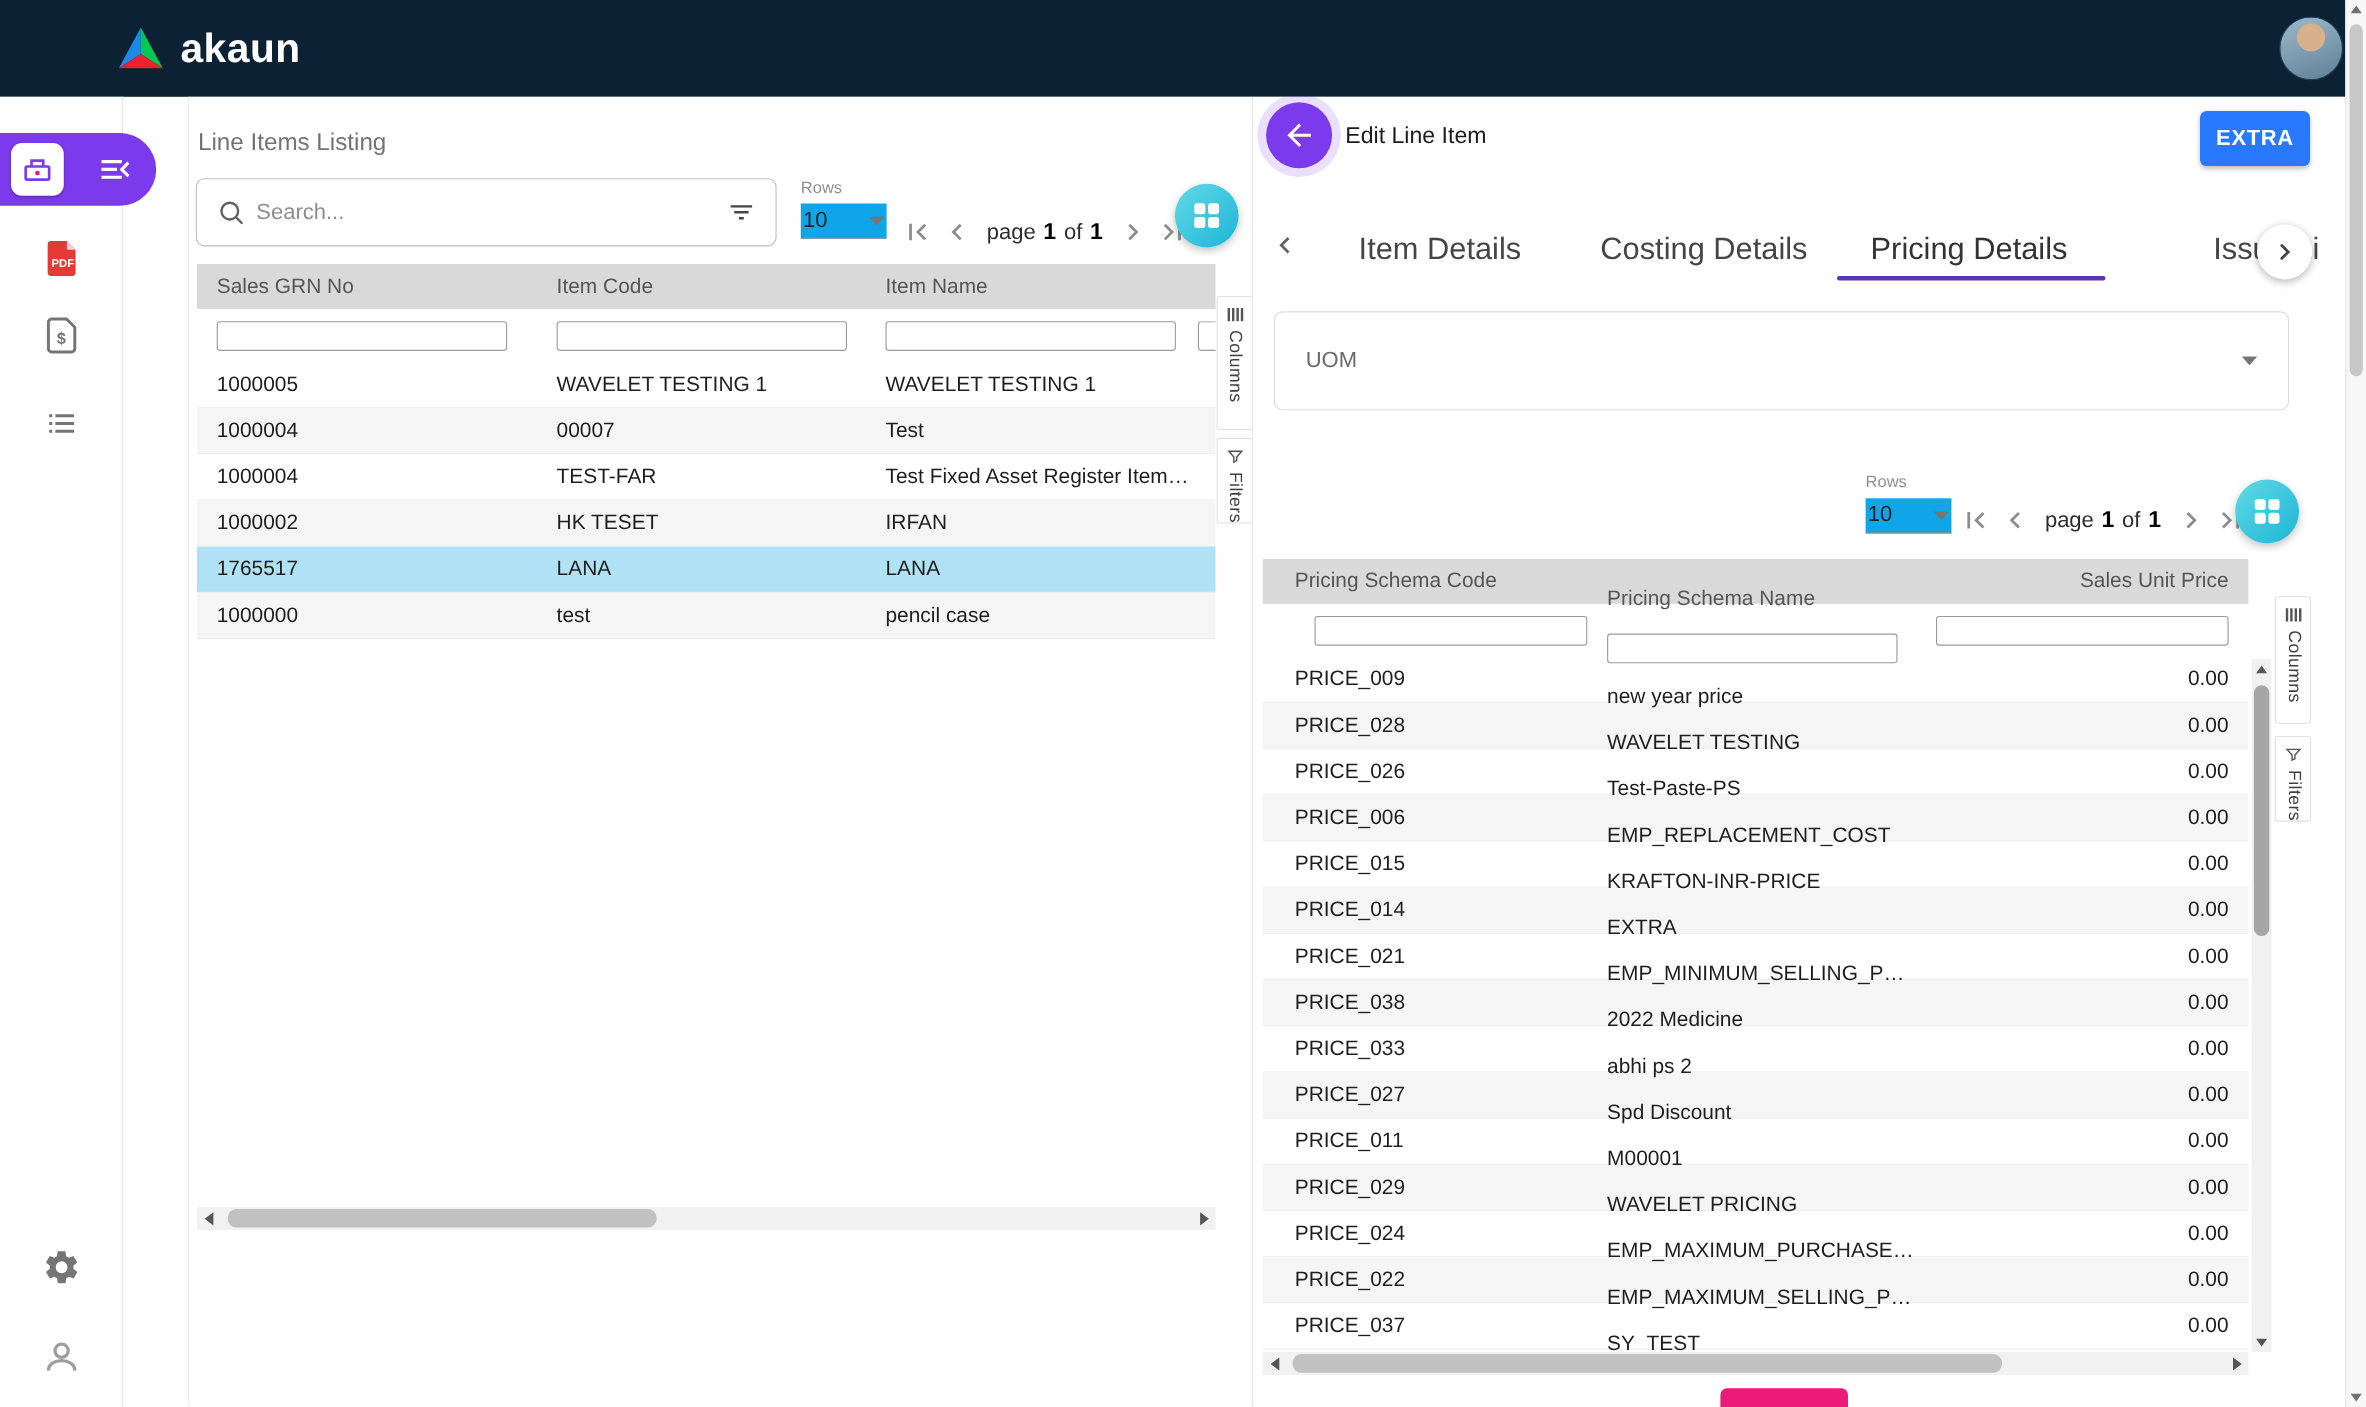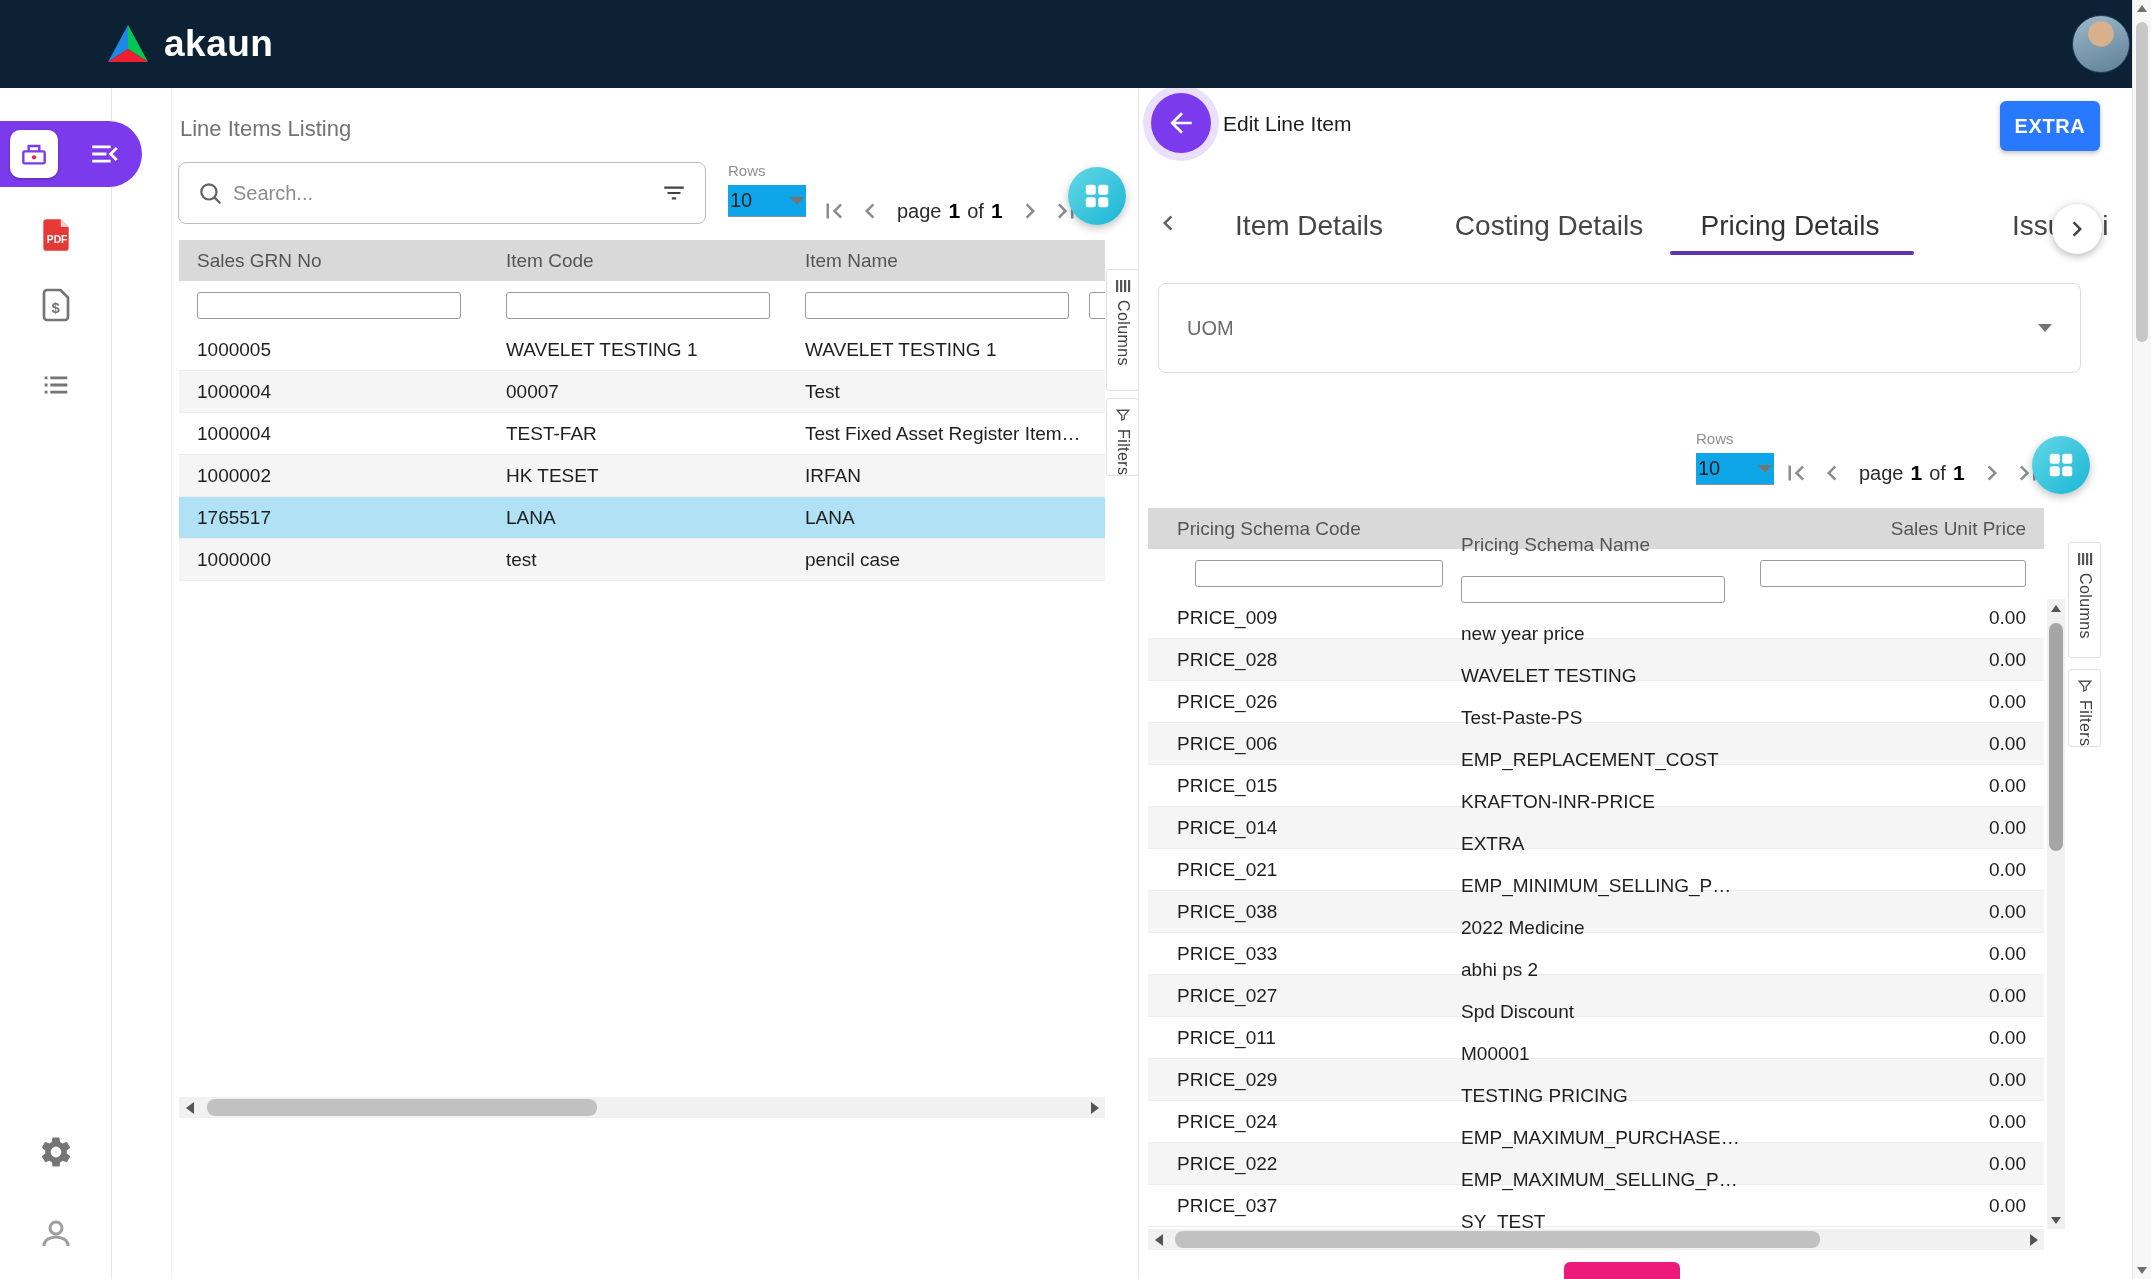--- a/index.html
+++ b/index.html
@@ -460,21 +460,21 @@
         <div class="td rc2">Spd Discount</div>
         <div class="td rc3">0.00</div>
       </div>
       <div class="trow">
         <div class="td rc1">PRICE_011</div>
         <div class="td rc2">M00001</div>
         <div class="td rc3">0.00</div>
       </div>
       <div class="trow alt">
         <div class="td rc1">PRICE_029</div>
-        <div class="td rc2">TESTING PRICING</div>
+        <div class="td rc2">WAVELET PRICING</div>
         <div class="td rc3">0.00</div>
       </div>
       <div class="trow">
         <div class="td rc1">PRICE_024</div>
         <div class="td rc2">EMP_MAXIMUM_PURCHASE_P...</div>
         <div class="td rc3">0.00</div>
       </div>
       <div class="trow alt">
         <div class="td rc1">PRICE_022</div>
         <div class="td rc2">EMP_MAXIMUM_SELLING_PRICE</div>

